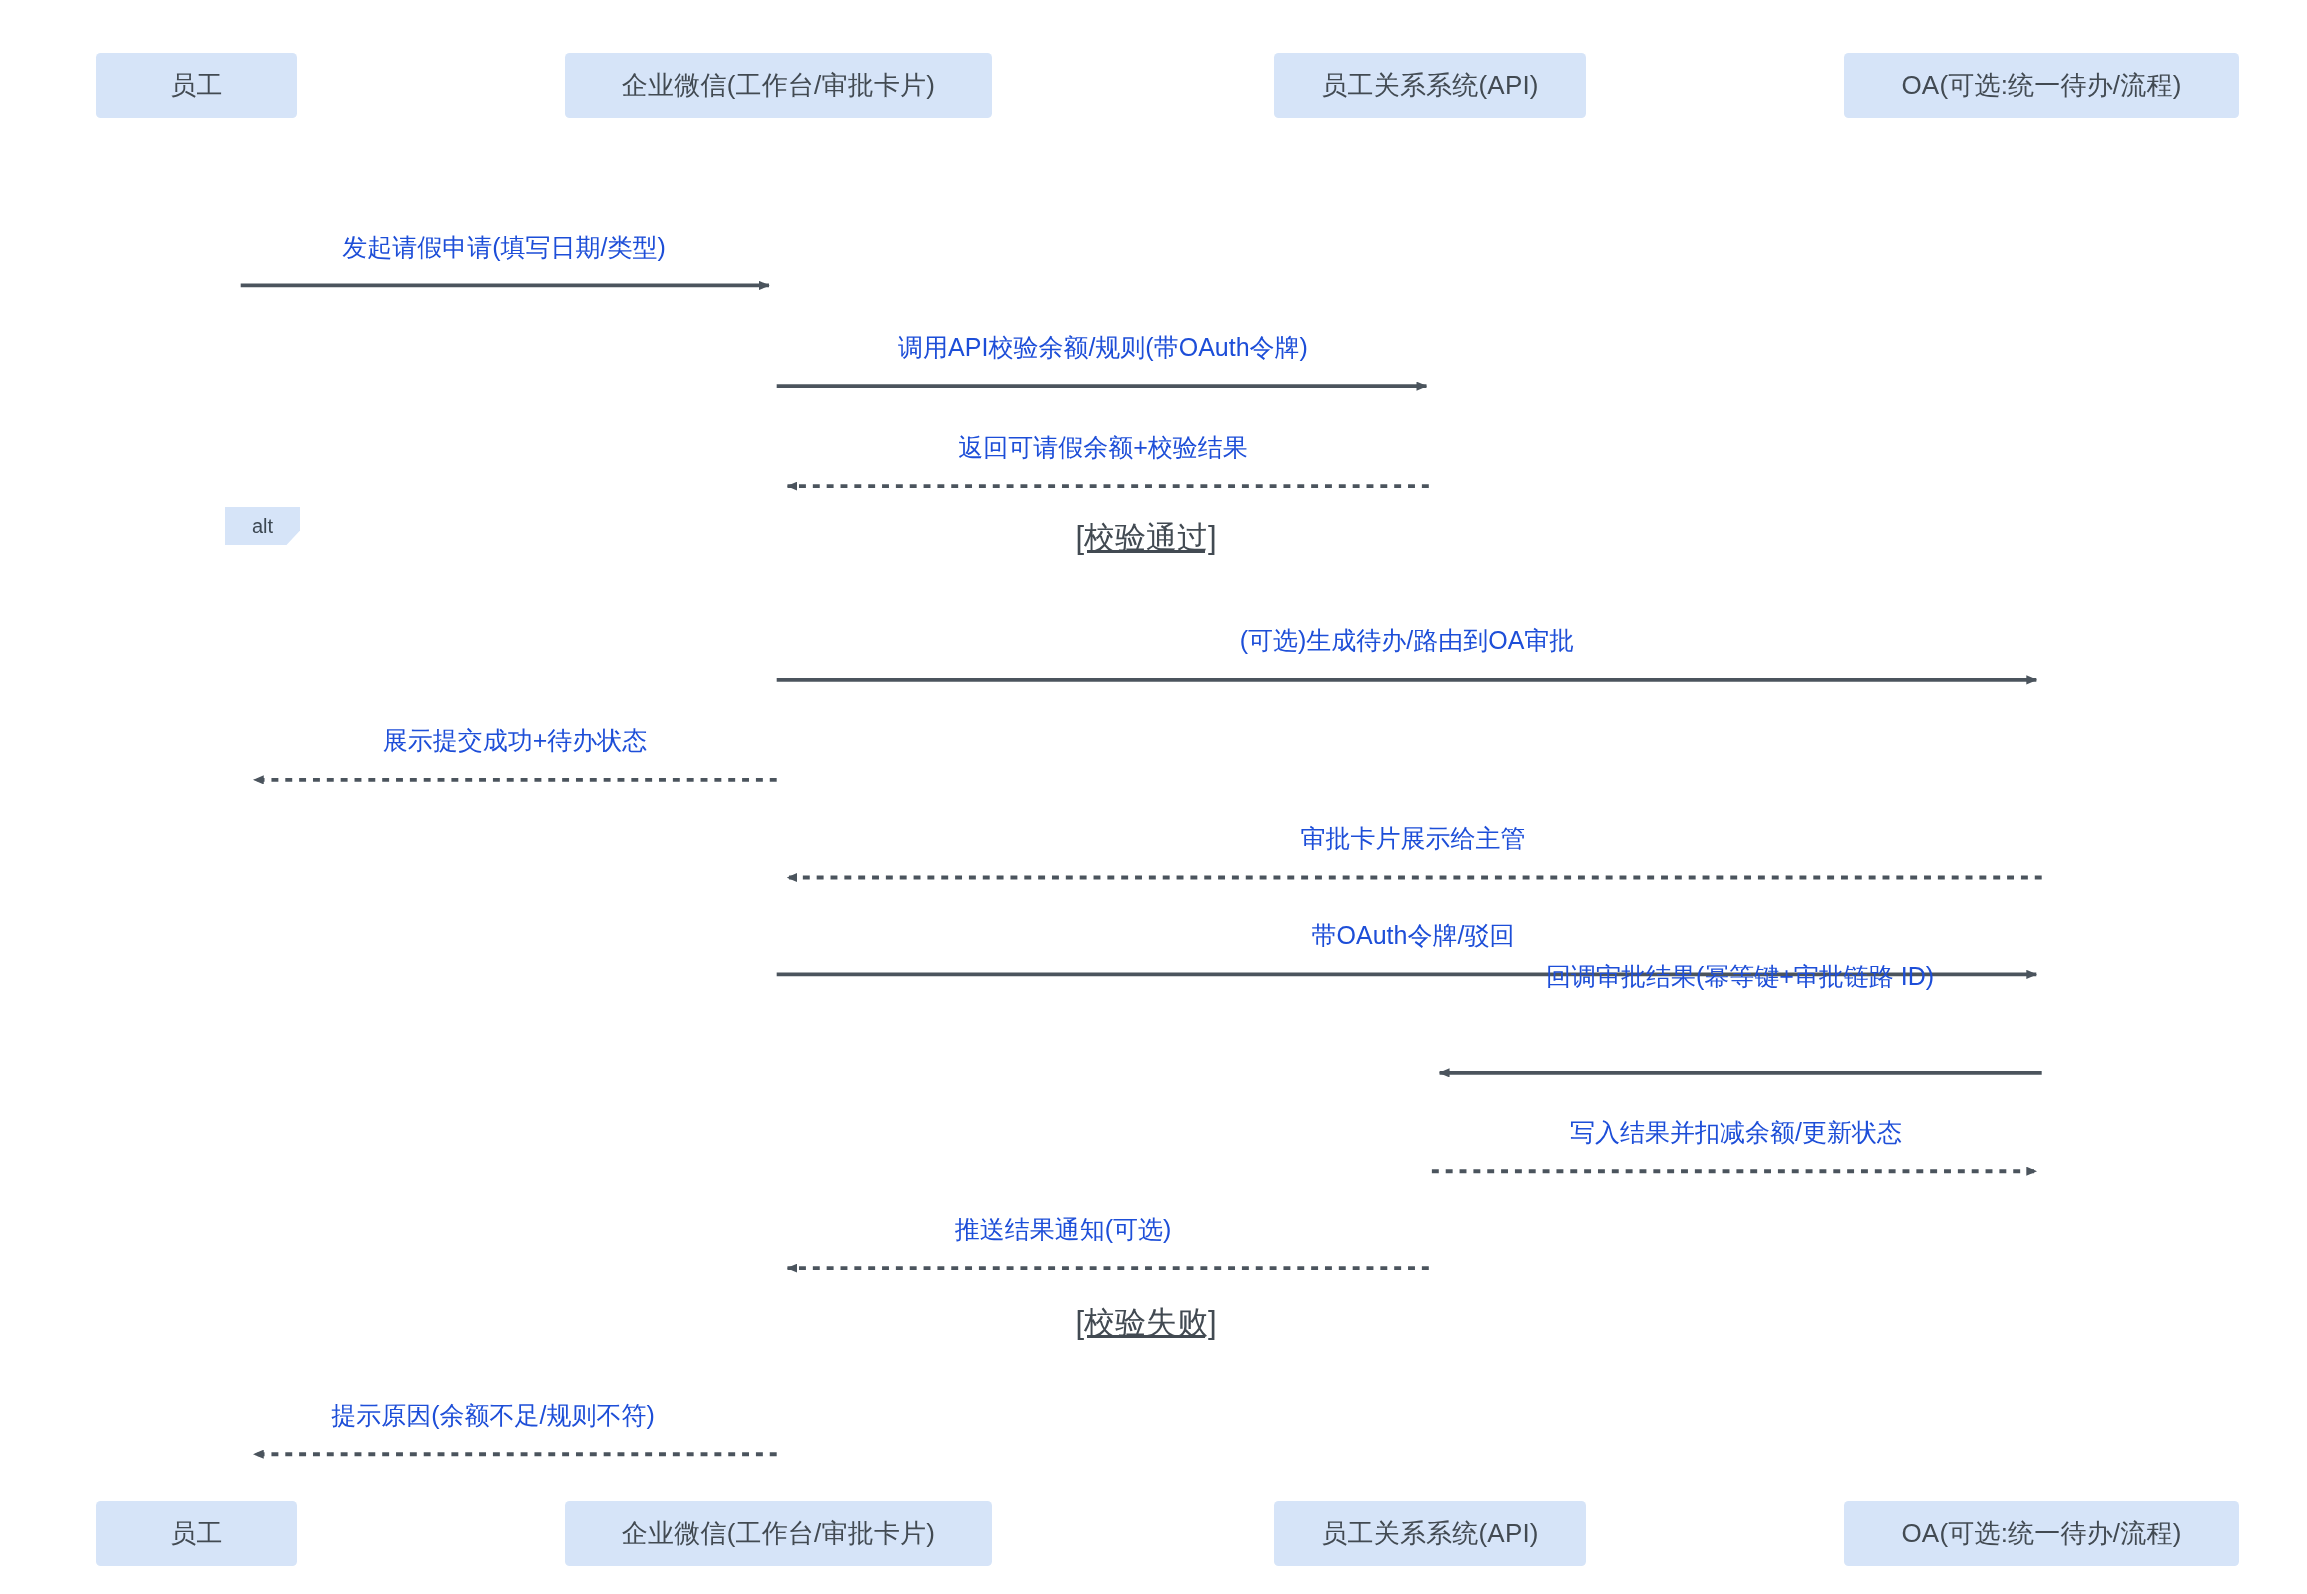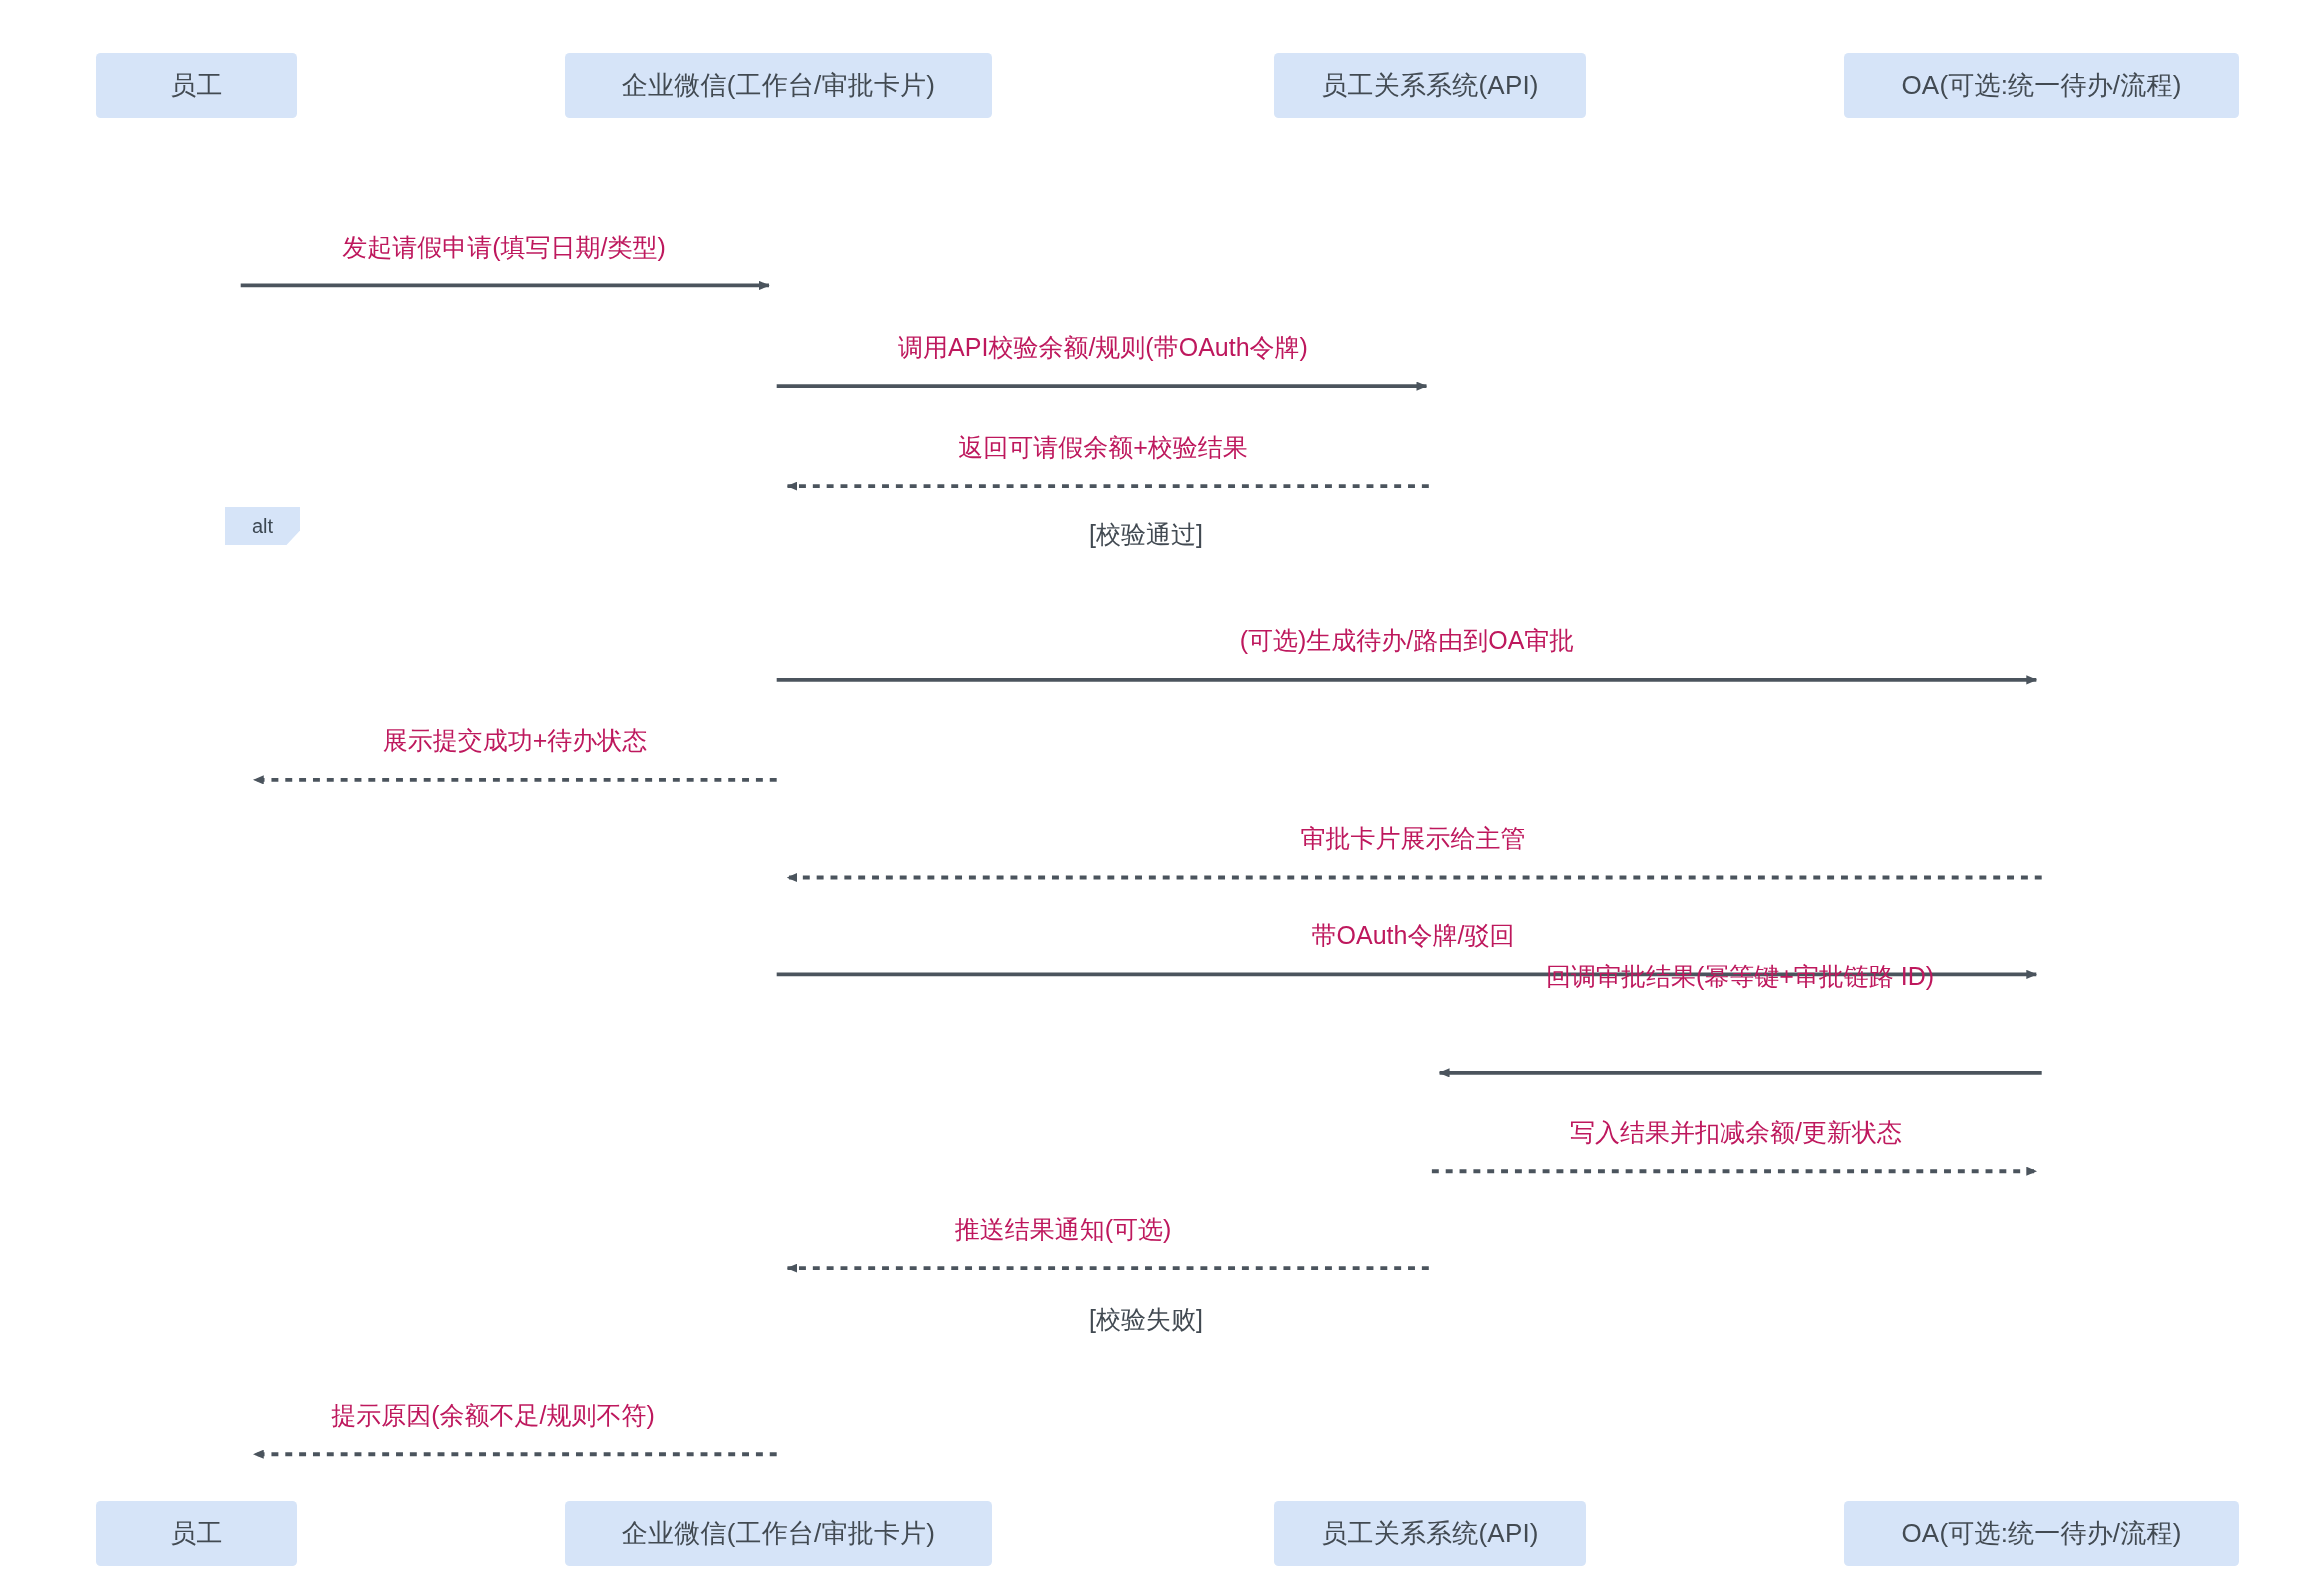--- a/index.html
+++ b/index.html
@@ -32,44 +32,45 @@
     display: flex;
     align-items: center;
     justify-content: center;
     color: #424a52;
     font-size: 26px;
     letter-spacing: 0.2px;
     white-space: nowrap;
   }
   .msg-label {
     position: absolute;
-    color: #be185d;
+    color: #1d4ed8;
     font-size: 25px;
     white-space: nowrap;
     transform: translateX(-50%);
     line-height: 1;
   }
   .alt-tag {
     position: absolute;
     background: #d6e4f8;
     color: #3d4853;
     font-size: 20px;
     line-height: 1;
     display: flex;
     align-items: center;
     justify-content: center;
     clip-path: polygon(0 0, 100% 0, 100% 62%, 82% 100%, 0 100%);
   }
   .cond-label {
     position: absolute;
     color: #424a52;
-    font-size: 25px;
+    font-size: 31px;
     white-space: nowrap;
     transform: translateX(-50%);
     line-height: 1;
+    text-decoration: underline;
   }
 </style>
 </head>
 <body>
 
 <div id="diagram-root">
 
   <div class="participant-box" style="left:96px; top:9.2px; width:201px; height:65px;">
     <span>员工</span>
   </div>

